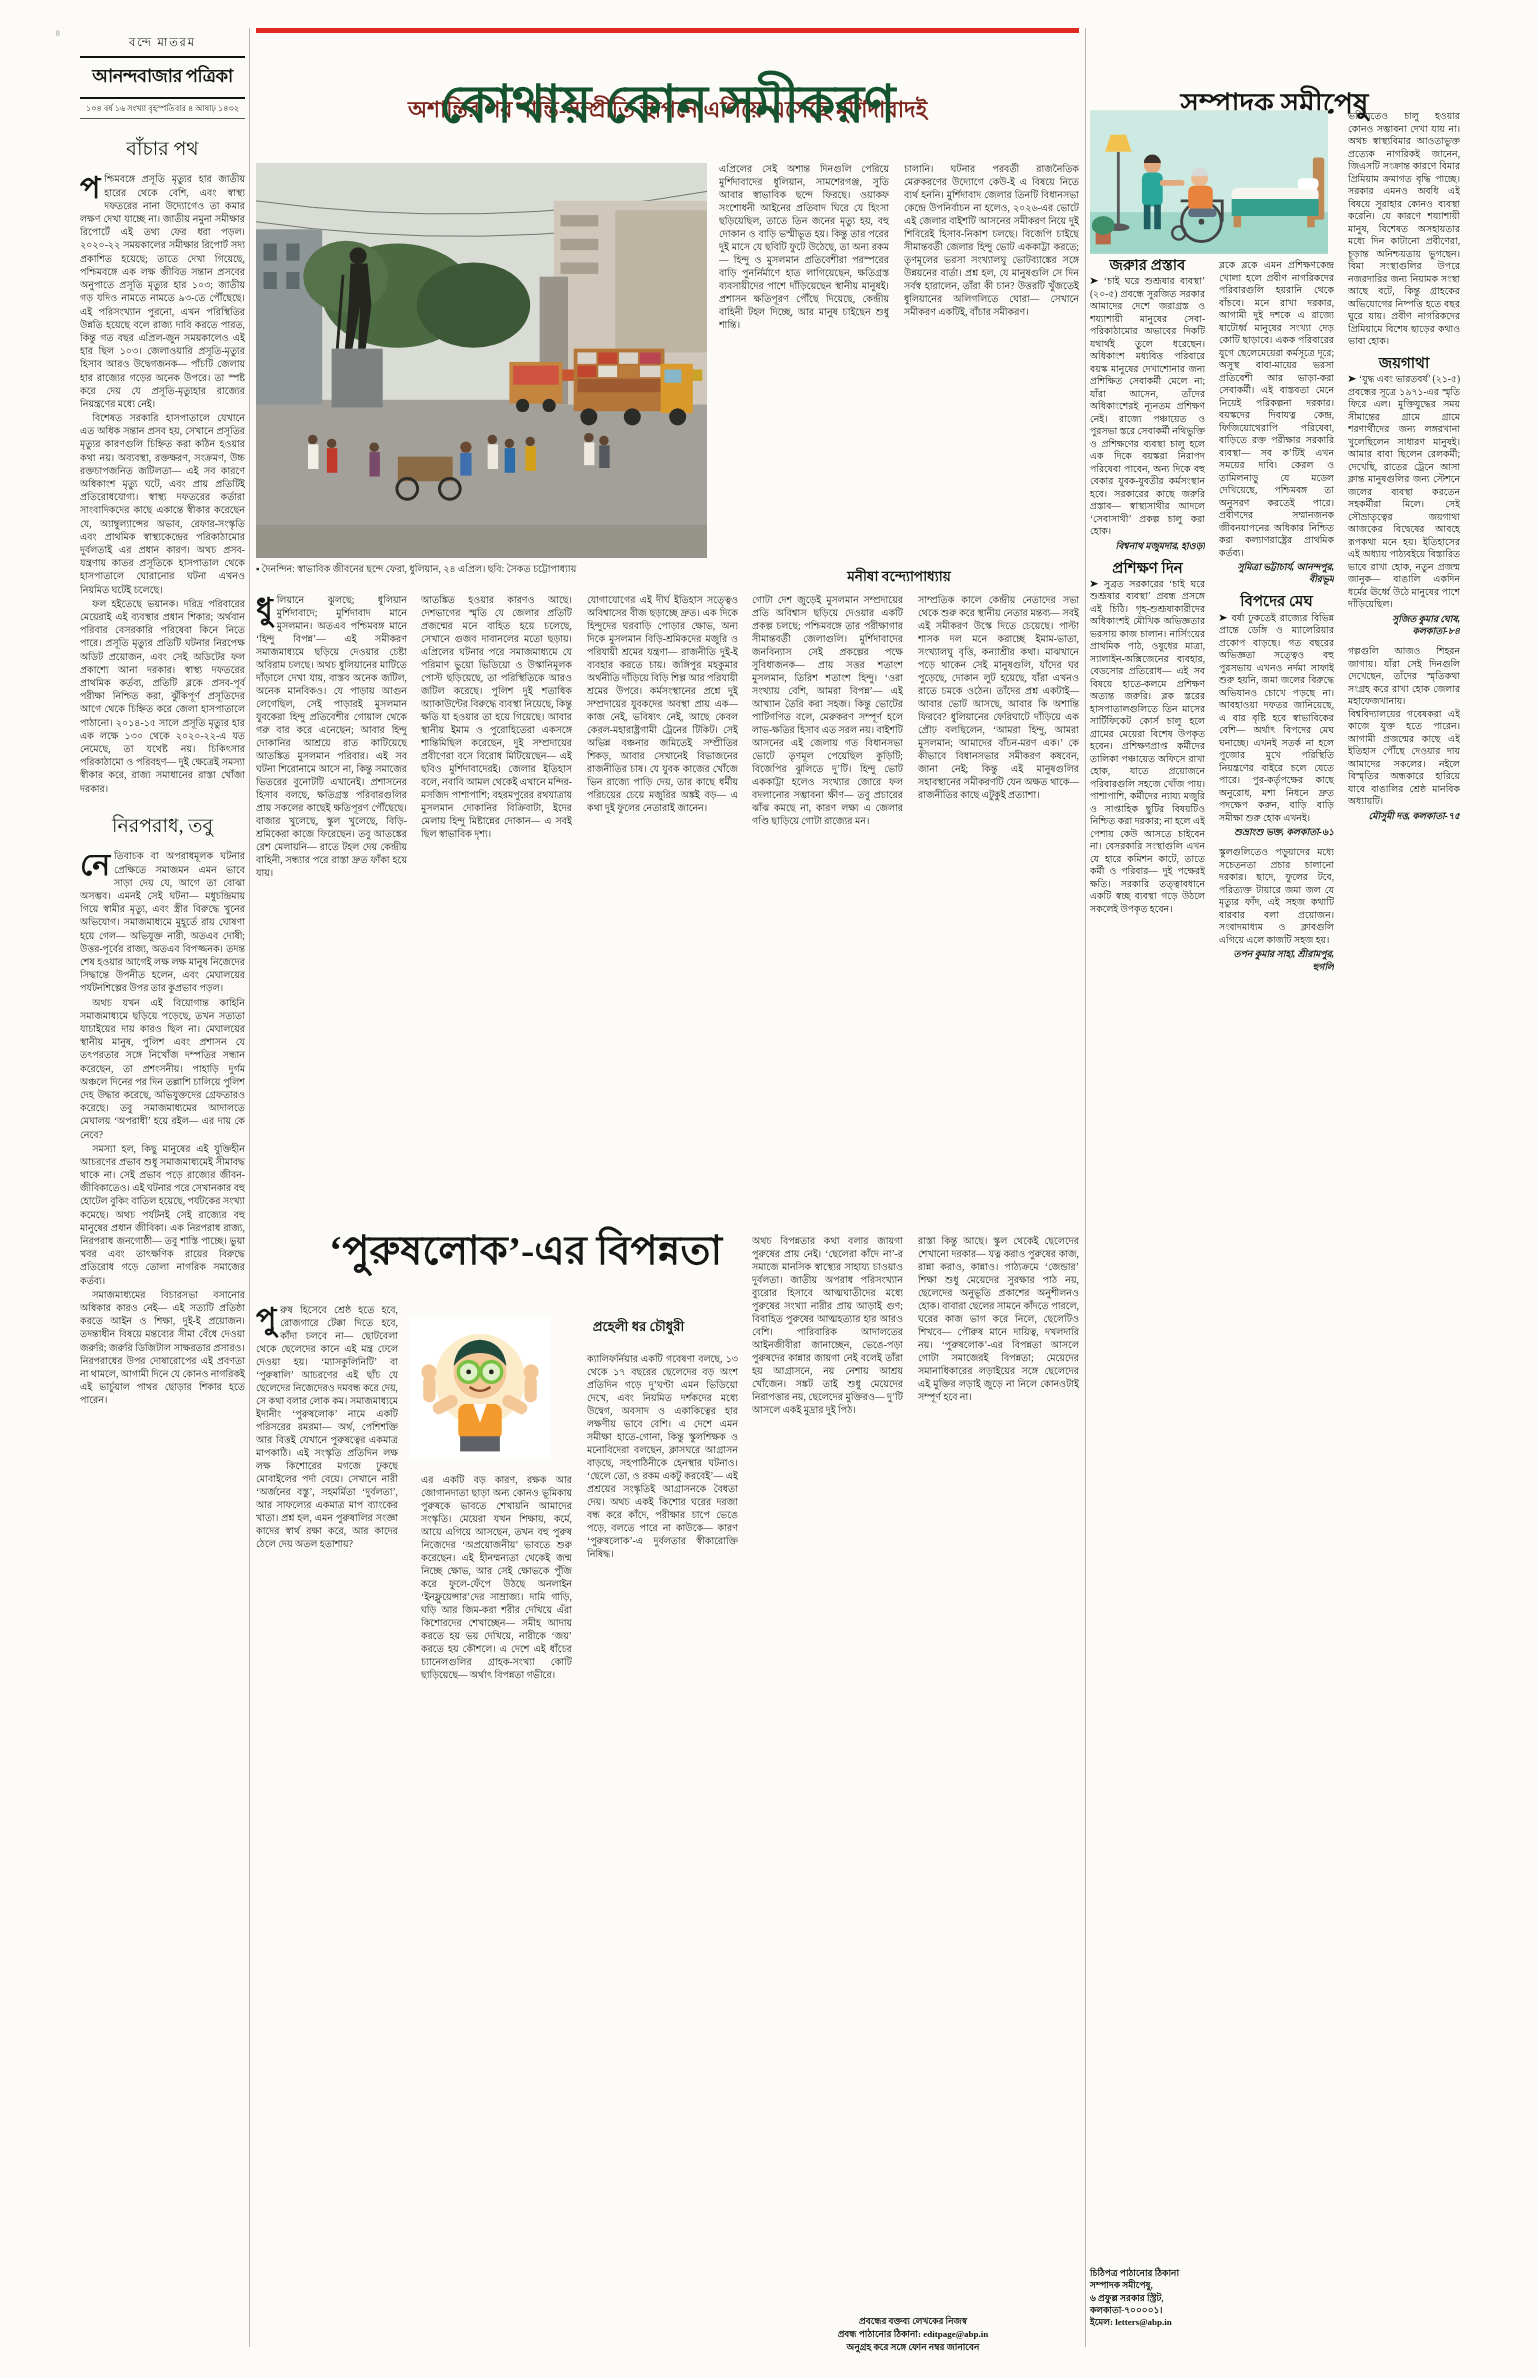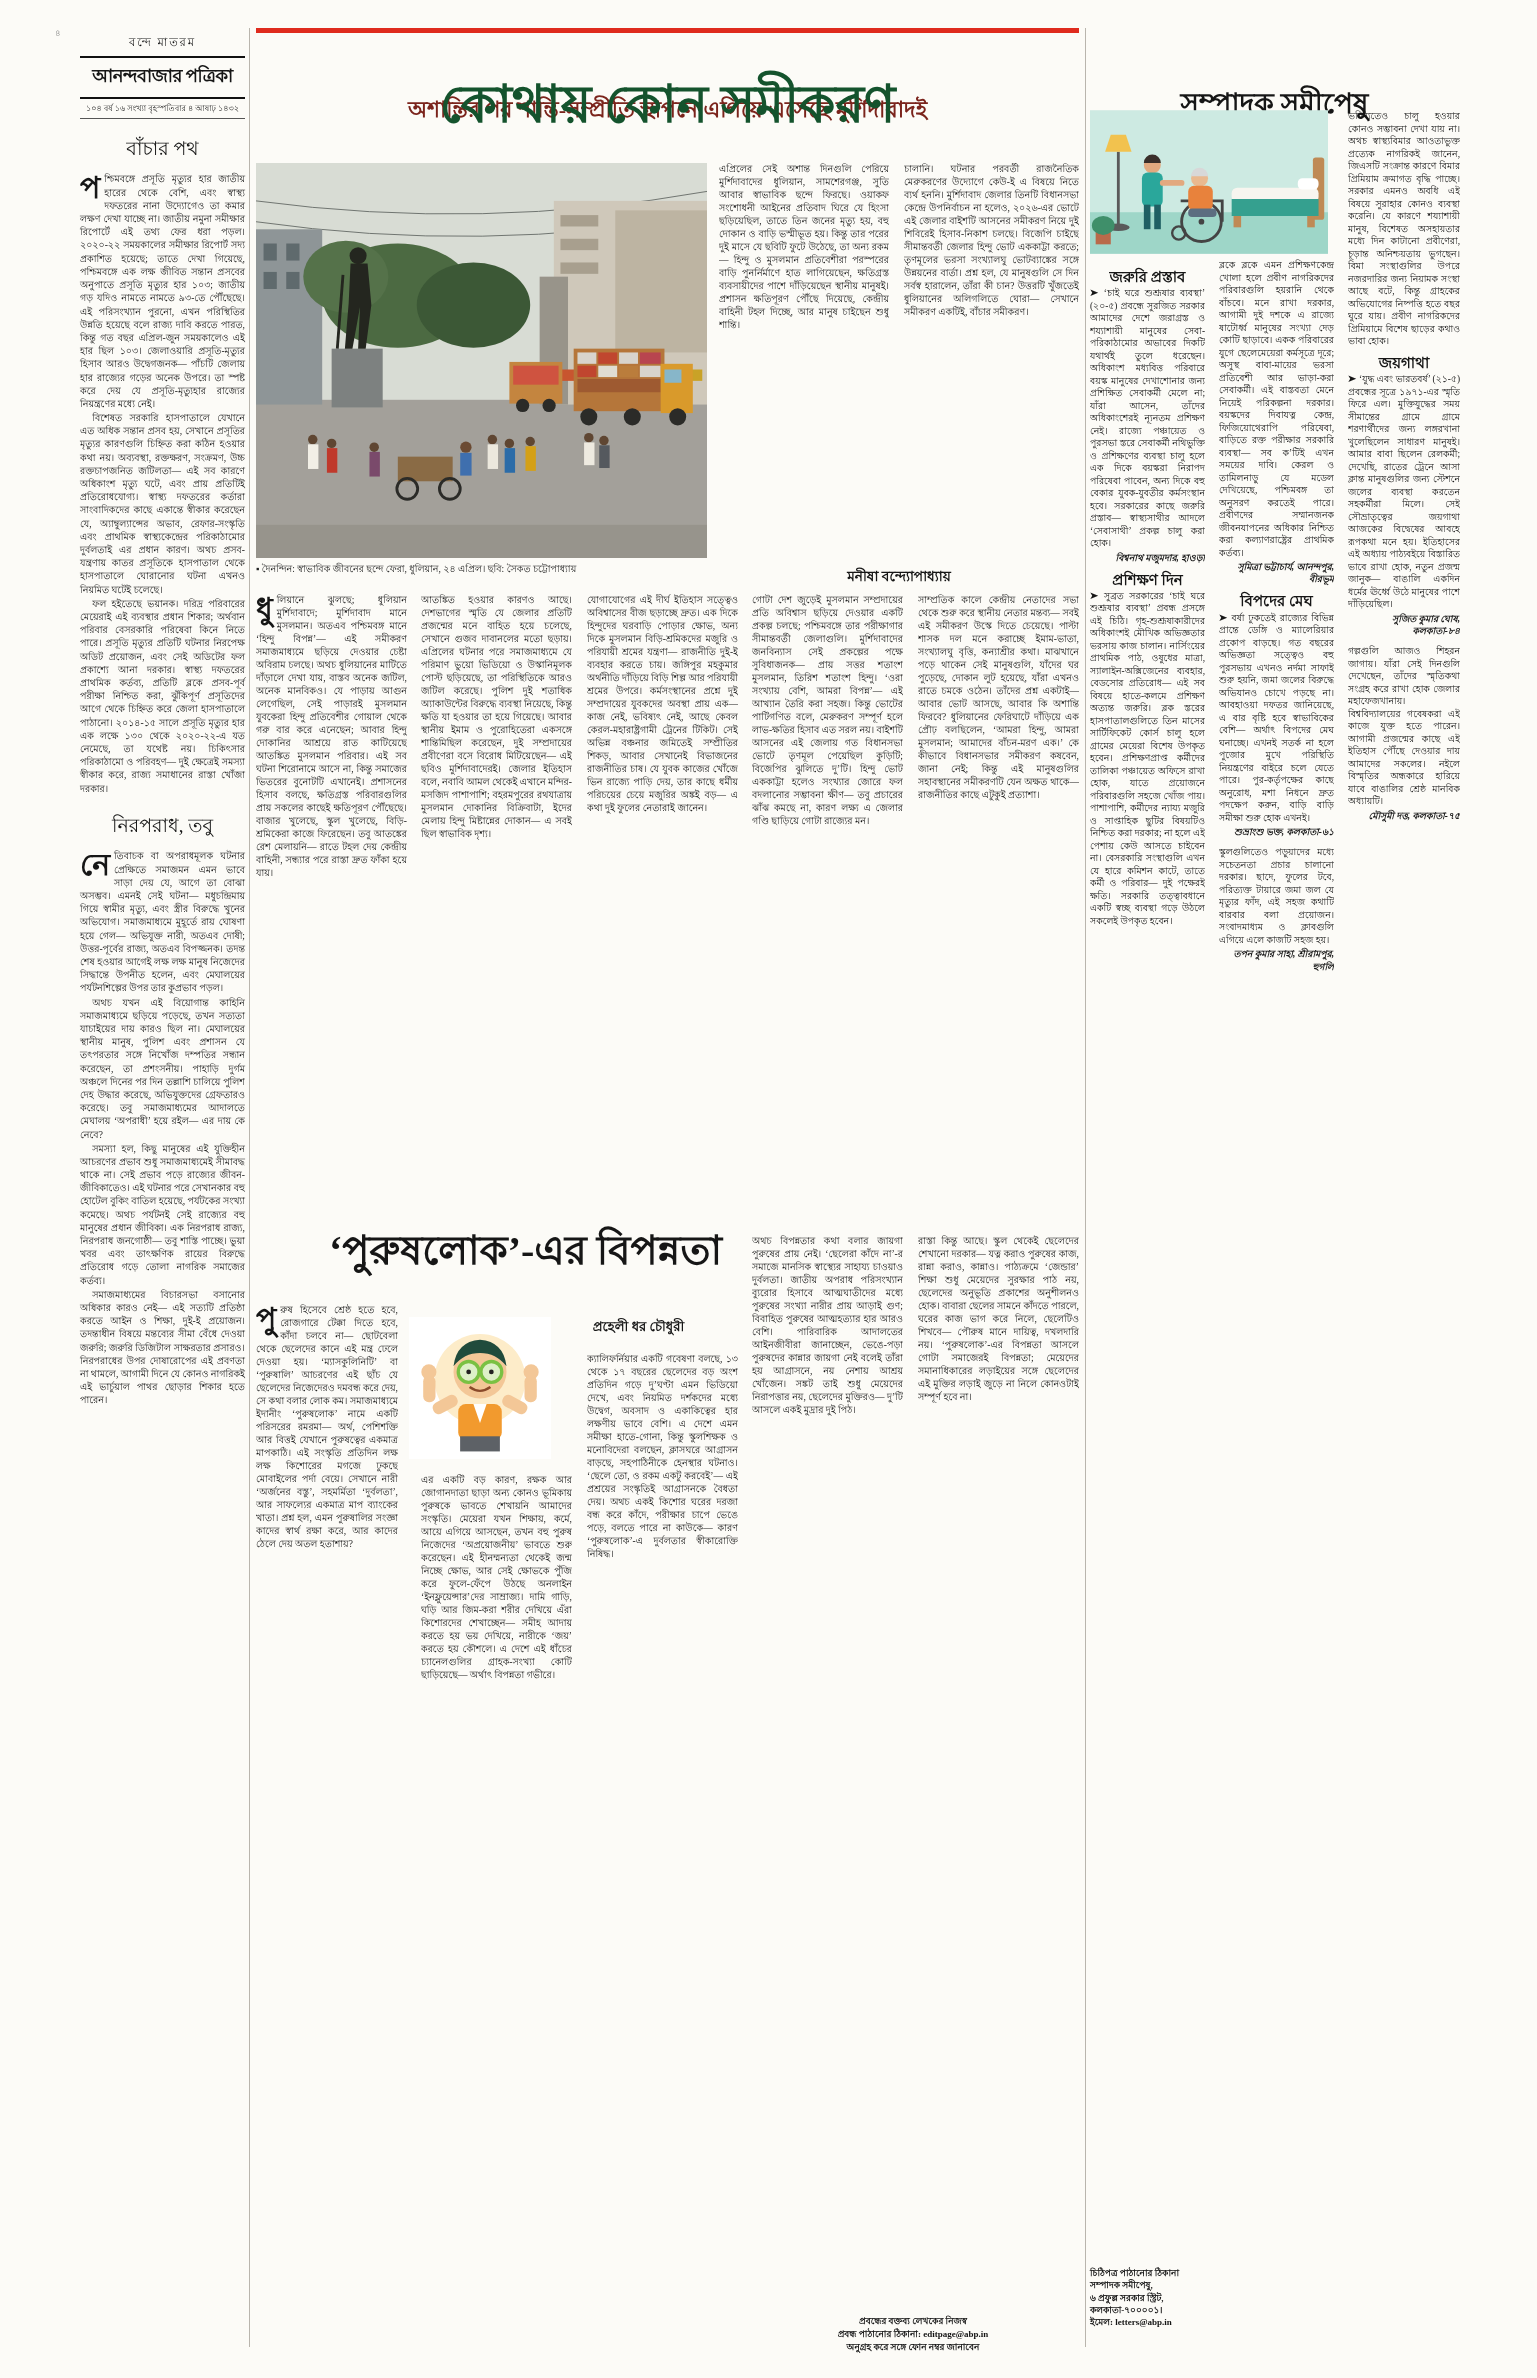--- a/index.html
+++ b/index.html
@@ -248,21 +248,21 @@
       <rect x="55" y="66" width="22" height="36" rx="6" fill="#2aa79b"></rect>
       <rect x="57" y="100" width="7" height="26" fill="#1f5f63"></rect>
         <rect x="68" y="100" width="7" height="26" fill="#1f5f63"></rect>
       <rect x="74" y="74" width="26" height="6" rx="3" fill="#e2a97f"></rect>
       <rect x="6" y="128" width="16" height="14" fill="#b96a4a"></rect>
       <ellipse cx="14" cy="122" rx="12" ry="10" fill="#3f8f6a"></ellipse>
     </svg>
   </div>
 
   <div class="lcol" style="left:1090px;top:259px;height:2002px;">
-    <h3 class="lhead" style="margin-top:12px;">জরুরি প্রস্তাব</h3>
+    <h3 class="lhead" style="margin-top:0;">জরুরি প্রস্তাব</h3>
     <p class="lbody">➤ ‘চাই ঘরে শুশ্রূষার ব্যবস্থা’ (২০-৫) প্রবন্ধে সুরজিত সরকার আমাদের দেশে জরাগ্রস্ত ও শয্যাশায়ী মানুষের সেবা-পরিকাঠামোর অভাবের দিকটি যথার্থই তুলে ধরেছেন। অধিকাংশ মধ্যবিত্ত পরিবারে বয়স্ক মানুষের দেখাশোনার জন্য প্রশিক্ষিত সেবাকর্মী মেলে না; যাঁরা আসেন, তাঁদের অধিকাংশেরই ন্যূনতম প্রশিক্ষণ নেই। রাজ্যে পঞ্চায়েত ও পুরসভা স্তরে সেবাকর্মী নথিভুক্তি ও প্রশিক্ষণের ব্যবস্থা চালু হলে এক দিকে বয়স্করা নিরাপদ পরিষেবা পাবেন, অন্য দিকে বহু বেকার যুবক-যুবতীর কর্মসংস্থান হবে। সরকারের কাছে জরুরি প্রস্তাব— স্বাস্থ্যসাথীর আদলে ‘সেবাসাথী’ প্রকল্প চালু করা হোক।</p>
     <span class="lsign">বিশ্বনাথ মজুমদার, হাওড়া</span>
     <h3 class="lhead">প্রশিক্ষণ দিন</h3>
     <p class="lbody">➤ সুব্রত সরকারের ‘চাই ঘরে শুশ্রূষার ব্যবস্থা’ প্রবন্ধ প্রসঙ্গে এই চিঠি। গৃহ-শুশ্রূষাকারীদের অধিকাংশই মৌখিক অভিজ্ঞতার ভরসায় কাজ চালান। নার্সিংয়ের প্রাথমিক পাঠ, ওষুধের মাত্রা, স্যালাইন-অক্সিজেনের ব্যবহার, বেডসোর প্রতিরোধ— এই সব বিষয়ে হাতে-কলমে প্রশিক্ষণ অত্যন্ত জরুরি। ব্লক স্তরের হাসপাতালগুলিতে তিন মাসের সার্টিফিকেট কোর্স চালু হলে গ্রামের মেয়েরা বিশেষ উপকৃত হবেন। প্রশিক্ষণপ্রাপ্ত কর্মীদের তালিকা পঞ্চায়েত অফিসে রাখা হোক, যাতে প্রয়োজনে পরিবারগুলি সহজে খোঁজ পায়। পাশাপাশি, কর্মীদের ন্যায্য মজুরি ও সাপ্তাহিক ছুটির বিষয়টিও নিশ্চিত করা দরকার; না হলে এই পেশায় কেউ আসতে চাইবেন না। বেসরকারি সংস্থাগুলি এখন যে হারে কমিশন কাটে, তাতে কর্মী ও পরিবার— দুই পক্ষেরই ক্ষতি। সরকারি তত্ত্বাবধানে একটি স্বচ্ছ ব্যবস্থা গড়ে উঠলে সকলেই উপকৃত হবেন।</p>
   </div>
 
   <div class="lcol" style="left:1219px;top:259px;height:2088px;">
     <p class="lbody">ব্লকে ব্লকে এমন প্রশিক্ষণকেন্দ্র খোলা হলে প্রবীণ নাগরিকদের পরিবারগুলি হয়রানি থেকে বাঁচবে। মনে রাখা দরকার, আগামী দুই দশকে এ রাজ্যে ষাটোর্ধ্ব মানুষের সংখ্যা দেড় কোটি ছাড়াবে। একক পরিবারের যুগে ছেলেমেয়েরা কর্মসূত্রে দূরে; অসুস্থ বাবা-মায়ের ভরসা প্রতিবেশী আর ভাড়া-করা সেবাকর্মী। এই বাস্তবতা মেনে নিয়েই পরিকল্পনা দরকার। বয়স্কদের দিবাযত্ন কেন্দ্র, ফিজিয়োথেরাপি পরিষেবা, বাড়িতে রক্ত পরীক্ষার সরকারি ব্যবস্থা— সব ক’টিই এখন সময়ের দাবি। কেরল ও তামিলনাড়ু যে মডেল দেখিয়েছে, পশ্চিমবঙ্গ তা অনুসরণ করতেই পারে। প্রবীণদের সম্মানজনক জীবনযাপনের অধিকার নিশ্চিত করা কল্যাণরাষ্ট্রের প্রাথমিক কর্তব্য।</p>
     <span class="lsign">সুমিত্রা ভট্টাচার্য, আনন্দপুর, বীরভূম</span>
     <h3 class="lhead">বিপদের মেঘ</h3>

